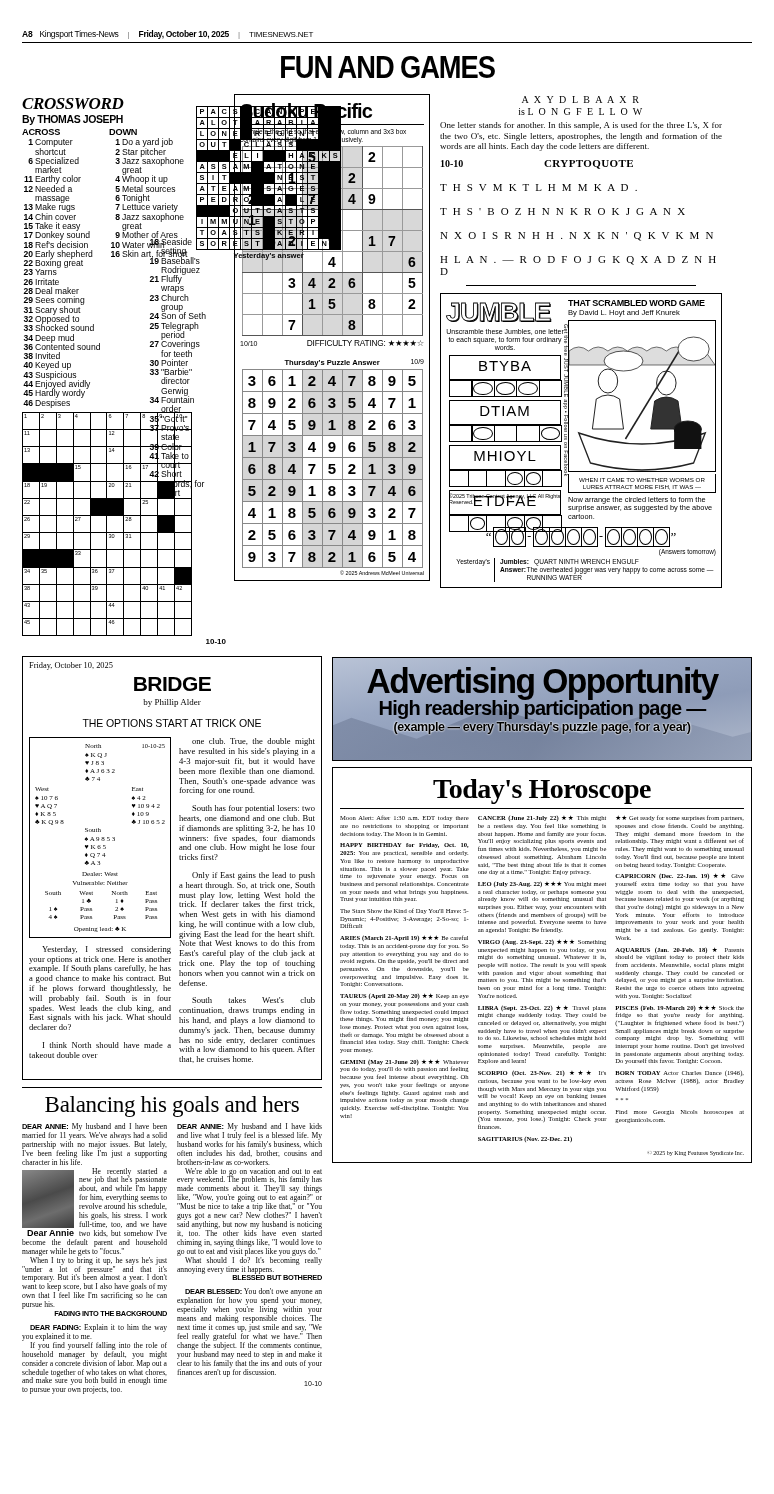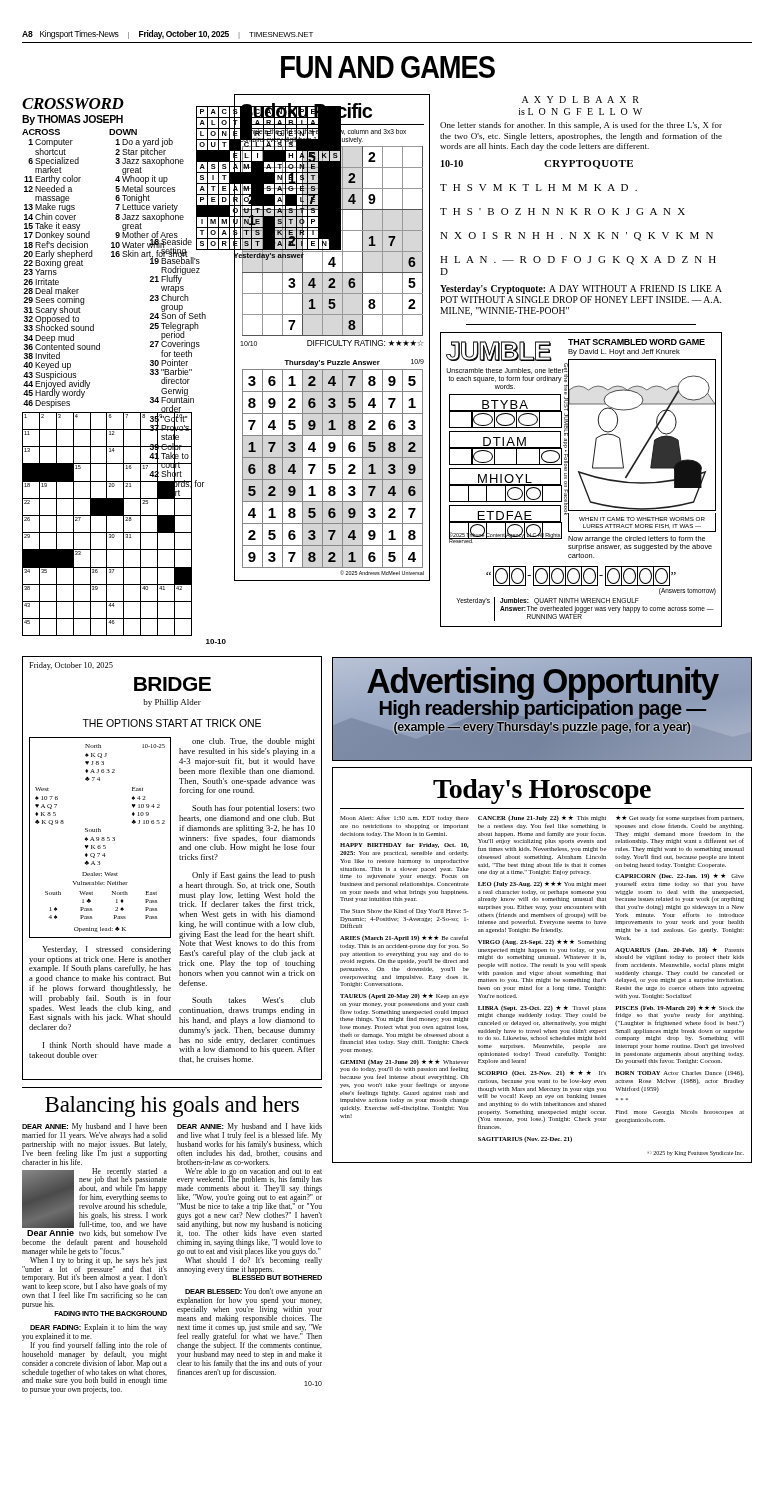--- a/index.html
+++ b/index.html
@@ -102,22 +102,22 @@
      -webkit-text-stroke:.8px #000; color:#fff; text-shadow:1px 1px 0 #000; transform:scaleX(1.05); transform-origin:left; }
   .jmb-sub { font-family:"Liberation Sans", sans-serif; font-size:7px; line-height:8px; text-align:center; margin-top:1px;}
   .jmb-right { flex:1; padding-left:4px;}
   .jmb-t1 { font-family:"Liberation Sans", sans-serif; font-weight:bold; font-size:9px; letter-spacing:-.3px;}
   .jmb-t2 { font-family:"Liberation Sans", sans-serif; font-size:7.6px; }
   .jmb-cartoon { border:1.2px solid #000; height:152px; margin-top:3px; background:
       repeating-linear-gradient(180deg,#fff 0 3px,#f2f2f2 3px 6px); position:relative; overflow:hidden;}
   .jmb-spine { writing-mode:vertical-rl; font-family:"Liberation Sans", sans-serif; font-size:5.6px;
      position:absolute; left:122px; top:30px; letter-spacing:.2px;}
   .jword { margin-top:3px; }
-  .jword .wbox { border:1.1px solid #000; width:112px; height:17px; text-align:center;
-      font-family:"Liberation Sans", sans-serif; font-size:13px; font-weight:normal; letter-spacing:1px; line-height:19px;}
+  .jword .wbox { border:1.1px solid #000; width:112px; height:25px; text-align:center;
+      font-family:"Liberation Sans", sans-serif; font-size:15px; font-weight:normal; letter-spacing:1px; line-height:19px;}
   .jcells { display:flex; width:112px; }
   .jcells div { flex:1; height:17px; border:1.1px solid #000; margin-right:-1.1px; }
   .jcells div.o { position:relative; }
   .jcells div.o:after{ content:""; position:absolute; left:1px; top:1px; right:1px; bottom:1px;
      border:1.1px solid #000; border-radius:50%; }
   .jmb-copy { font-family:"Liberation Sans", sans-serif; font-size:5.4px; line-height:6.2px; margin-top:3px;}
   .jmb-arrange { font-family:"Liberation Sans", sans-serif; font-size:7.4px; line-height:8.6px; }
   .ansrow { display:flex; align-items:center; justify-content:center; margin-top:5px; gap:2px;}
   .ansgrp { display:flex; }
   .ansgrp div { width:17px; height:20px; border:1.1px solid #000; margin-right:-1.1px; position:relative;}
@@ -1120,24 +1120,20 @@
       <div class="cq-bar">
         <span class="cq-date">10-10</span>
         <span class="cq-label">CRYPTOQUOTE</span>
       </div>
       <div id="cq-lines">
           <div class="cq-line">T H S    V M K T    L H M    M K A D .</div>
           <div class="cq-line">T H S ' B O    Z H N N K    R O K J    G A N X</div>
           <div class="cq-line">N X O   I S R   N H H .   N X K N ' Q   K   V K M N</div>
           <div class="cq-line">H L   A N .  —  R O D F O J   G K Q X A D Z N H D</div>
         </div>
-      <div class="cq-yest">
-        <b>Yesterday's Cryptoquote:</b>
-        <span>A DAY WITHOUT A FRIEND IS LIKE A POT WITHOUT A SINGLE DROP OF HONEY LEFT INSIDE. — A.A. MILNE, "WINNIE-THE-POOH"</span>
-      </div>
       <div class="cq-rule"></div>
 
       <div class="jmb">
         <div class="jmb-top">
           <div class="jmb-left">
             <div class="jmb-logo">JUMBLE</div>
             <div class="jmb-sub">Unscramble these Jumbles, one letter to each square, to form four ordinary words.</div>
           </div>
           <div class="jmb-right">
             <div class="jmb-t1">THAT SCRAMBLED WORD GAME</div>

